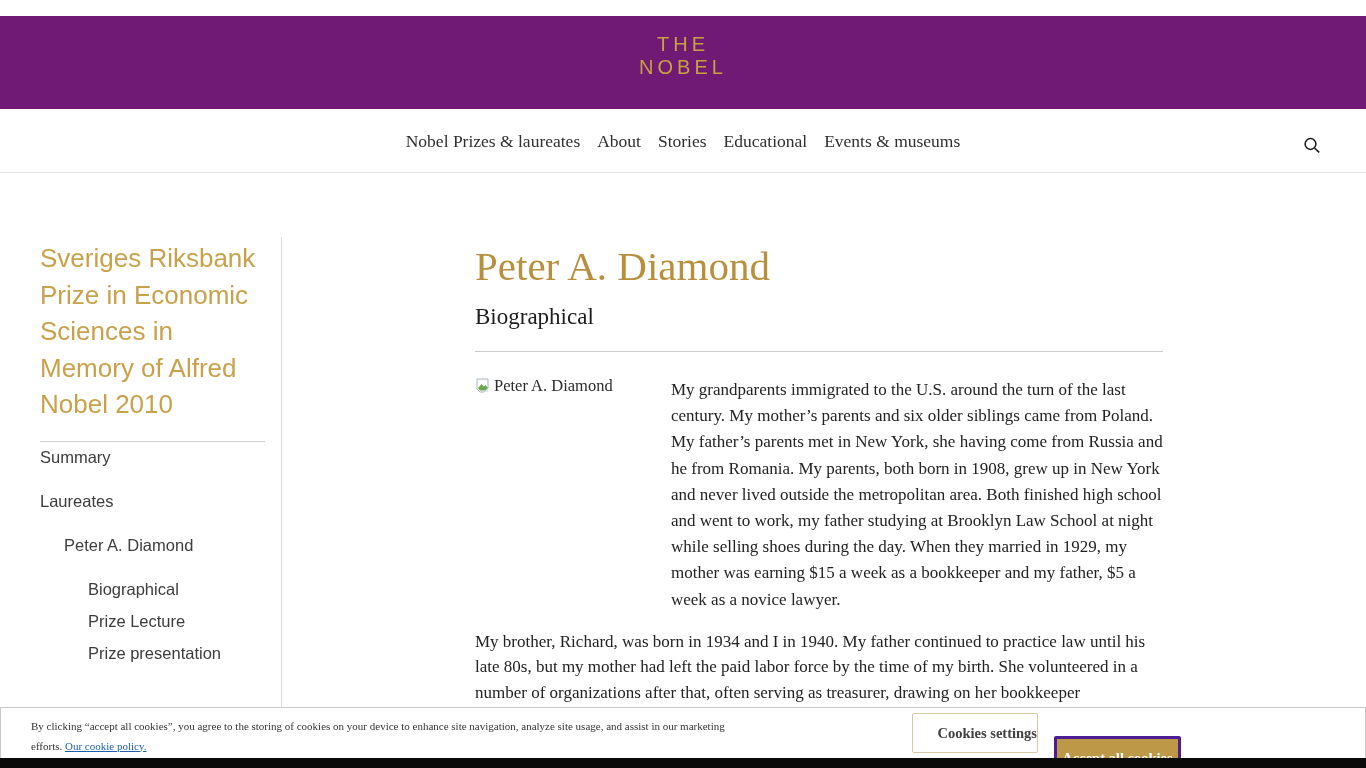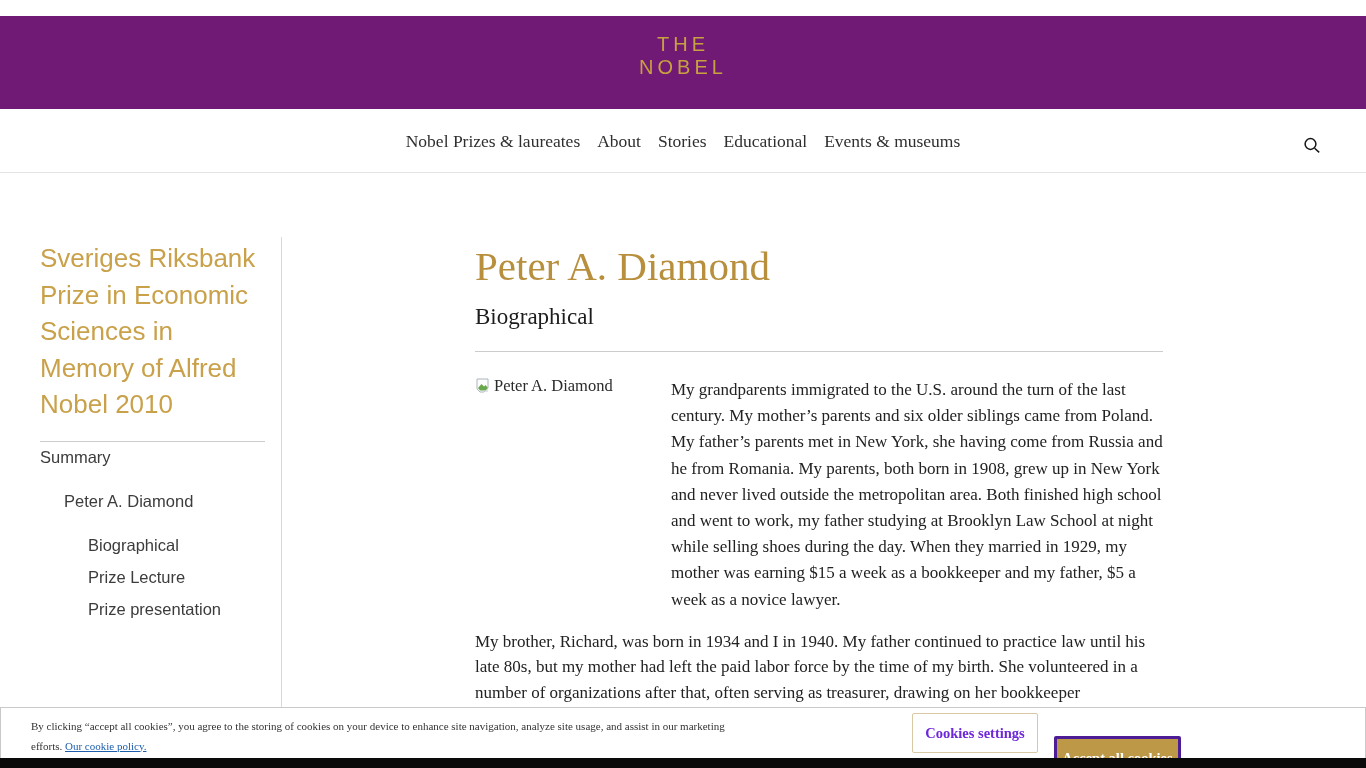--- a/index.html
+++ b/index.html
@@ -42,21 +42,21 @@
   .para-1 { width: 492px; }
   .para-2 { width: 688px; margin-top: 16px; line-height: 25.5px; }
 
   
   .cookie-banner { position: absolute; left: 0; bottom: 0; width: 1366px; height: 61px; z-index: 50; }
   .cookie-white { position: absolute; top: 0; left: 0; width: 1366px; height: 51px; background: #ffffff; border: 1px solid #c9c9c9; border-bottom: none; }
   .cookie-black { position: absolute; bottom: 0; left: 0; width: 1366px; height: 10px; background: #0a0a0a; }
   .cookie-text { position: absolute; top: 9px; left: 30px; width: 712px; font-family: Liberation Serif, serif; font-size: 11px; line-height: 19.5px; color: #333333; }
   .cookie-link { color: #1d5fad; text-decoration: underline; cursor: pointer; }
   .btn { position: absolute; top: 5px; height: 40px; border-radius: 2px; font-family: "Liberation Serif", serif; font-size: 14.5px; font-weight: bold; text-align: center; line-height: 38px; cursor: pointer; }
-  .btn-settings { left: 911px; width: 126px; background: #ffffff; border: 1px solid #d8c9a4; color: #6d28d9; }
+  .btn-settings { left: 911px; width: 126px; background: #ffffff; border: 1px solid #d8c9a4; color: #404040; text-align: right; }
   .btn-accept { left: 1053px; width: 127px; background: #bd9847; border: 3px solid #4c1d95; color: #ffffff; margin-top: 23px; }
 </style>
 </head>
 <body>
 
 <div class="page">
 
   <div class="header">
     <div class="logo">
       <span class="logo-line">THE</span>
@@ -78,20 +78,21 @@
         <line x1="12.6" y1="12.2" x2="17.2" y2="16.4" stroke="#161616" stroke-width="1.5"></line>
       </svg>
     </div>
   </div>
 
   <div class="sidebar">
     <div class="sidebar-title">Sveriges Riksbank Prize in Economic Sciences in Memory of Alfred Nobel 2010</div>
     <hr class="sidebar-hr">
     <ul class="sidebar-menu">
       <li class="ind-0">Summary</li>
+      <li class="ind-0">Laureates</li>
       <li class="ind-1">Peter A. Diamond</li>
       <li class="ind-2">Biographical</li>
       <li class="ind-2">Prize Lecture</li>
       <li class="ind-2">Prize presentation</li>
     </ul>
   </div>
   <div class="v-divider"></div>
 
   <div class="main">
     <h1 class="main-title">Peter A. Diamond</h1>

